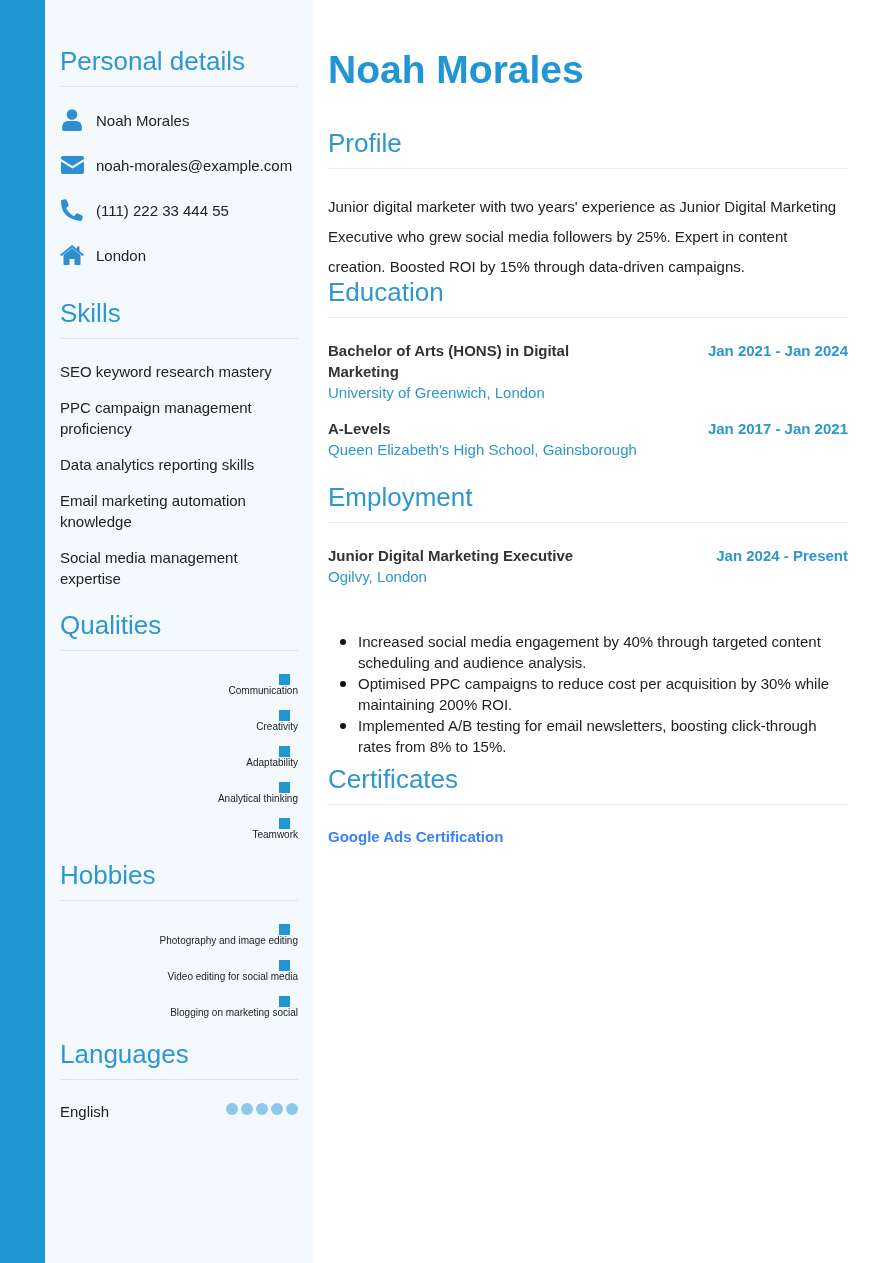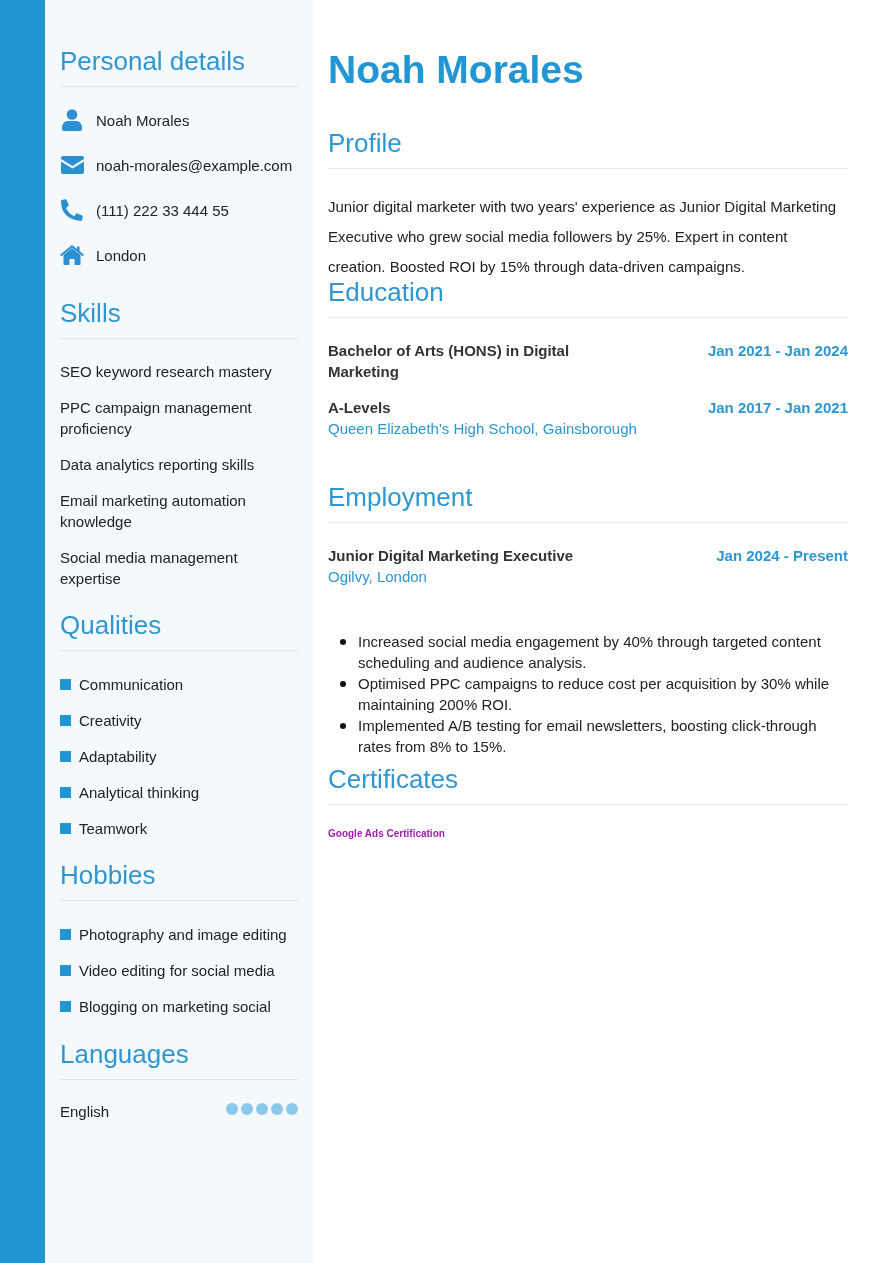--- a/index.html
+++ b/index.html
@@ -10,39 +10,39 @@
     .main { position: absolute; left: 328px; top: 0; width: 520px; }
 
     .side-h { color: #2e96d0; font-size: 26px; font-weight: normal; padding-bottom: 9px; border-bottom: 1px solid #e1e5e8; }
     .side-sec { position: absolute; left: 15px; width: 238px; }
 
     .pd-row { display: flex; align-items: center; height: 22px; font-size: 15px; color: #222; }
     .pd-icon { width: 24px; height: 22px; margin-right: 12px; display: flex; align-items: center; justify-content: center; }
     .pd-icon svg { fill: #2b8fd0; }
 
     .skill { font-size: 15px; line-height: 21px; color: #222; }
-    .sq-row { display: flex; align-items: center; font-size: 15px; color: #222; height: 20px; }
+    .sq-row { display: flex; align-items: flex-end; font-size: 10px; color: #222; height: 20px; flex-direction: column; }
     .sq { width: 11px; height: 11px; background: #2196d3; margin-right: 8px; flex: none; }
 
     .lang-row { display: flex; justify-content: space-between; font-size: 15px; }
     .dots { display: flex; gap: 3px; }
     .dot { width: 12px; height: 12px; border-radius: 50%; background: #8cc8ec; }
 
     .name { position: absolute; top: 48px; color: #2196d3; font-size: 39px; font-weight: bold; }
     .main-sec { position: absolute; left: 0; width: 520px; }
     .main-h { color: #2e96d0; font-size: 26px; font-weight: normal; padding-bottom: 9px; border-bottom: 1px solid #e8eaec; }
     .profile-text { font-size: 15px; line-height: 30px; color: #222; }
     .entry { position: relative; font-size: 15px; line-height: 21px; }
     .entry-title { font-weight: bold; color: #333; width: 290px; }
     .entry-date { position: absolute; right: 0; top: 0; color: #2e96d0; font-weight: bold; }
     .entry-sub { color: #2e96d0; }
     .bullets { list-style: none; padding-left: 30px; font-size: 15px; line-height: 21px; color: #222; margin-top: 44px; }
     .bullets li { position: relative; }
     .bullets li::before { content: ""; position: absolute; left: -18px; top: 8px; width: 6px; height: 6px; background: #111; border-radius: 50%; }
-    .cert { font-size: 10px; font-weight: bold; color: #a21caf; }
+    .cert { font-size: 15px; font-weight: bold; color: #3b82f6; }
   </style>
 </head>
 <body>
 
 <div class="strip"></div>
 
 <aside class="sidebar">
 
   <section class="side-sec" style="top:46px;">
     <h2 class="side-h">Personal details</h2>
@@ -161,20 +161,21 @@
   <section class="main-sec" style="top:128px;">
     <h2 class="main-h">Profile</h2>
     <p class="profile-text" style="margin-top:23px;">Junior digital marketer with two years' experience as Junior Digital Marketing Executive who grew social media followers by 25%. Expert in content creation. Boosted ROI by 15% through data-driven campaigns.</p>
   </section>
 
   <section class="main-sec" style="top:277px;">
     <h2 class="main-h">Education</h2>
     <div class="entry" style="margin-top:22px;">
       <div class="entry-title">Bachelor of Arts (HONS) in Digital Marketing</div>
       <div class="entry-date">Jan 2021 - Jan 2024</div>
+      <div class="entry-sub">University of Greenwich, London</div>
     </div>
     <div class="entry" style="margin-top:15px;">
       <div class="entry-title">A-Levels</div>
       <div class="entry-date">Jan 2017 - Jan 2021</div>
       <div class="entry-sub">Queen Elizabeth's High School, Gainsborough</div>
     </div>
   </section>
 
   <section class="main-sec" style="top:482px;">
     <h2 class="main-h">Employment</h2>

